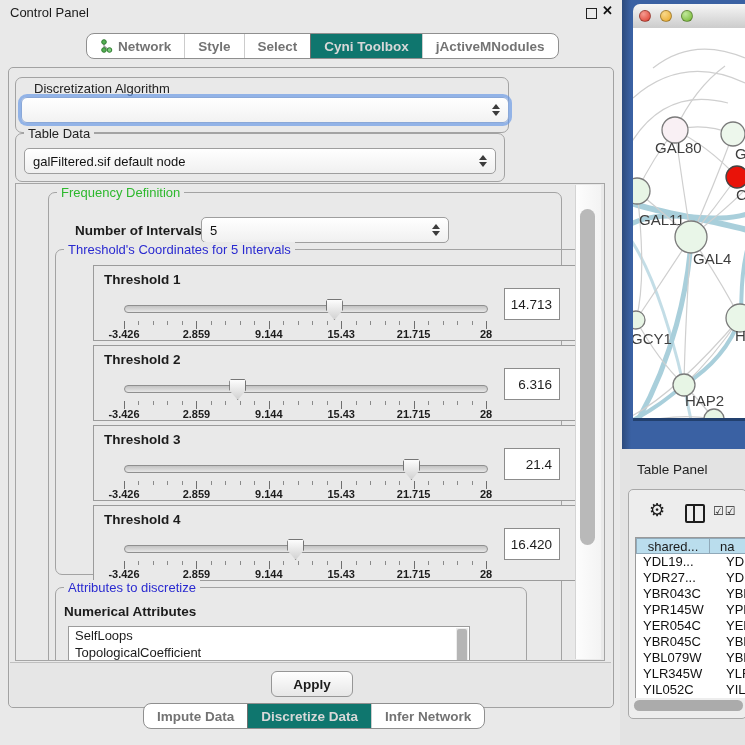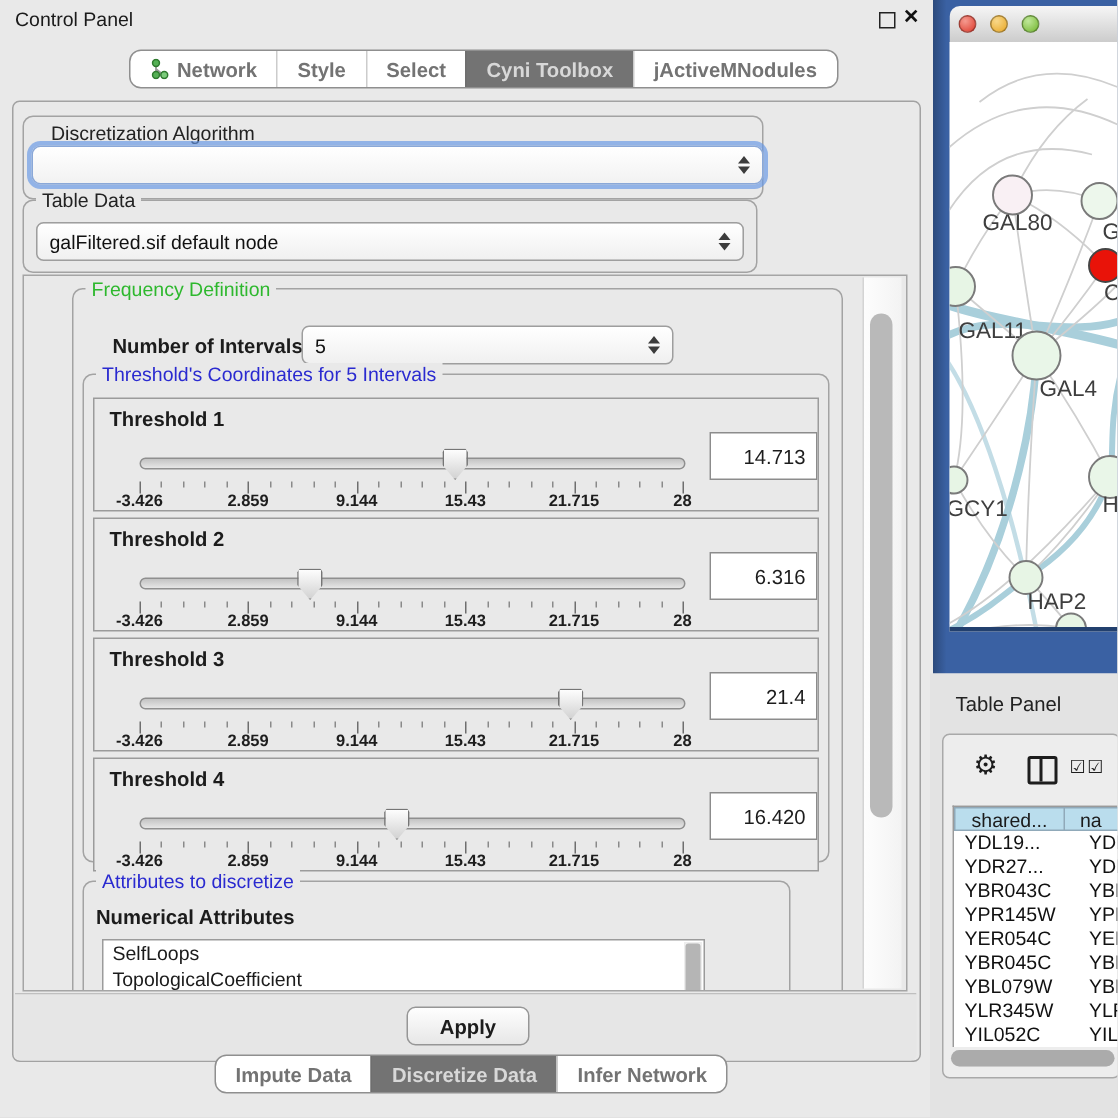--- a/index.html
+++ b/index.html
@@ -12,21 +12,21 @@
   #float-btn{position:absolute;left:586px;top:8px;width:9px;height:9px;border:1.5px solid #222;background:transparent;}
   #close-btn{position:absolute;left:602px;top:3px;font-size:13px;font-weight:700;color:#111;}
 
   .tabbar{position:absolute;display:flex;align-items:stretch;height:24px;background:#fff;
           border:1.5px solid #8f8f8f;border-radius:8px;overflow:hidden;}
   #top-tabbar{left:86px;top:33px;}
   #bottom-tabbar{left:143px;top:703px;}
   .tab{display:flex;align-items:center;gap:5px;padding:0 13px;font-size:13.5px;font-weight:700;
        color:#737373;border-left:1px solid #cccccc;white-space:nowrap;}
   .tab:first-child{border-left:none;}
-  .tab.selected{background:#737373;color:#d8d8d8;border-left-color:#6e6e6e;}
+  .tab.selected{background:#0f766e;color:#d8d8d8;border-left-color:#6e6e6e;}
   .tab .net-ico{display:inline-block;width:13px;height:14px;}
 
   #main-panel{position:absolute;left:8px;top:67px;width:604px;height:639px;background:#e9e9e9;
               border:1.5px solid #a2a2a2;border-radius:5px;}
 
   .group{position:absolute;border:1px solid #a3a3a3;border-radius:7px;}
   .group-title{position:absolute;top:-8px;left:8px;padding:0 4px;background:#e9e9e9;font-size:13px;}
   .gt-green{color:#2eb82e;}
   .gt-blue{color:#2a2ad0;}
   .gt-dark{color:#222;}
@@ -56,37 +56,37 @@
   #scroll-panel{position:absolute;left:6px;top:115px;width:588px;height:476px;border:1px solid #a5a5a5;
                 background:#e9e9e9;overflow:hidden;}
   #vscroll-track{position:absolute;right:3px;top:1px;bottom:1px;width:25px;
                  background:linear-gradient(90deg,#fdfdfd,#f3f3f3);border-left:1px solid #d4d4d4;}
   #vscroll-thumb{position:absolute;left:4px;top:24px;width:15px;height:336px;background:#b9b9b9;border-radius:8px;}
 
   #interval-group{left:32px;top:8px;width:512px;height:500px;}
   #noi-label{position:absolute;left:26px;top:30px;font-size:13.5px;font-weight:700;}
   #noi-combo{left:152px;top:24px;width:246px;height:24px;}
 
-  #thr-group{left:6px;top:56px;width:496px;height:324px;}
+  #thr-group{left:6px;top:56px;width:496px;height:324px;padding-left:31px;}
   .tpanel{position:relative;margin:0 6px 4px 6px;height:74px;border:1px solid #9b9b9b;background:#e9e9e9;}
   #thresholds-list .tpanel:first-child{margin-top:15px;}
   .t-label{position:absolute;left:10px;top:6px;font-size:13.5px;font-weight:700;}
   .t-slider{position:absolute;left:30px;top:32px;width:362px;height:20px;}
   .t-track{position:absolute;left:0;top:7px;width:100%;height:6px;border:1px solid #8f8f8f;border-radius:4px;
            background:linear-gradient(#c3c3c3,#e6e6e6);}
   .t-thumb{position:absolute;top:1px;width:15px;height:19px;margin-left:-7px;
            background:linear-gradient(#fdfdfd,#d2d2d2);border:1px solid #757575;
            clip-path:polygon(10% 0,90% 0,100% 12%,100% 52%,50% 100%,0 52%,0 12%);}
   .t-ticks{position:absolute;left:30px;top:55px;width:362px;height:9px;}
   .t-tick{position:absolute;top:0;width:1px;background:#6e6e6e;}
   .t-tick.minor{height:4px;background:#8a8a8a;}
   .t-tick.major{height:8px;}
   .t-ticklabels{position:absolute;left:30px;top:62px;width:362px;height:12px;}
   .t-ticklabel{position:absolute;transform:translateX(-50%);font-size:11px;font-weight:700;color:#1d1d1d;white-space:nowrap;}
-  .t-value{position:absolute;left:410px;top:22px;width:72px;height:32px;background:#fff;border:1px solid #8c8c8c;
+  .t-value{position:absolute;left:410px;top:22px;width:56px;height:32px;background:#fff;border:1px solid #8c8c8c;
            font-size:13.5px;display:flex;align-items:center;justify-content:flex-end;padding-right:7px;box-sizing:border-box;}
 
   #attr-group{left:6px;top:394px;width:470px;height:102px;}
   #attr-header{position:absolute;left:8px;top:16px;font-size:13.5px;font-weight:700;}
   #attr-list{position:absolute;left:12px;top:38px;width:400px;height:46px;background:#fff;border:1px solid #9b9b9b;
              overflow:hidden;margin:0;padding:0;list-style:none;}
   #attr-list li{height:17px;line-height:17px;font-size:13px;padding-left:6px;color:#1b1b1b;white-space:nowrap;}
   #attr-scroll{position:absolute;right:1px;top:1px;bottom:1px;width:12px;background:#ededed;}
   #attr-scroll .th{position:absolute;left:1px;right:1px;top:1px;height:40px;background:#b5b5b5;border-radius:2px;}
 

